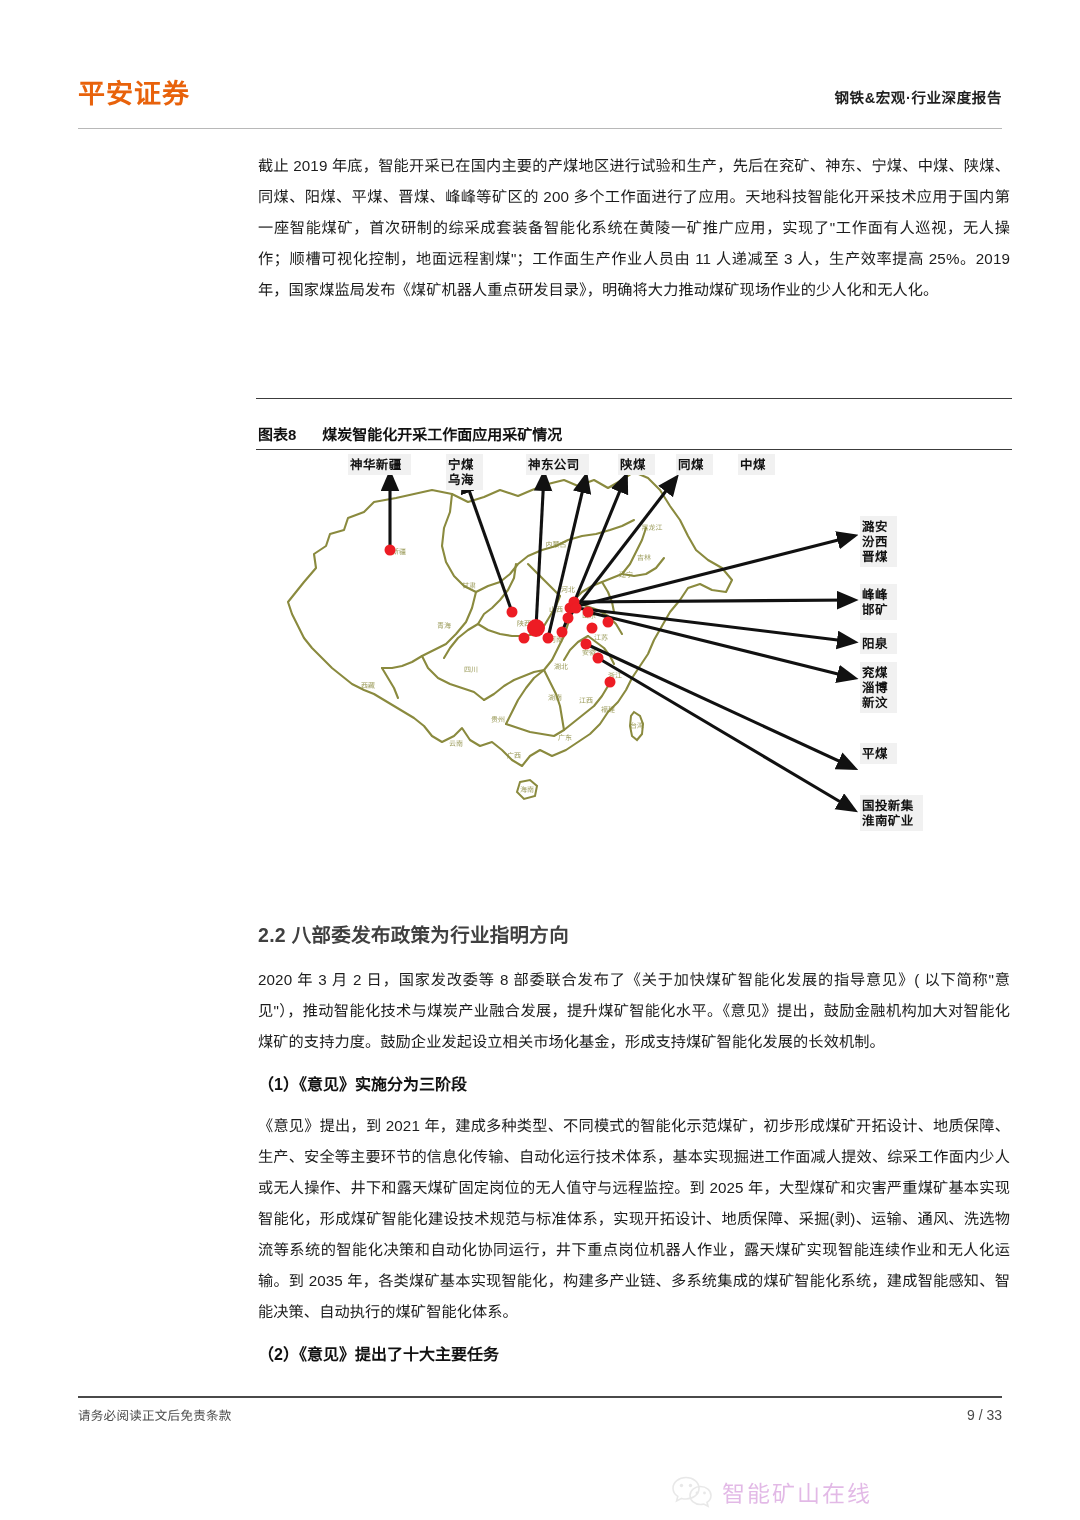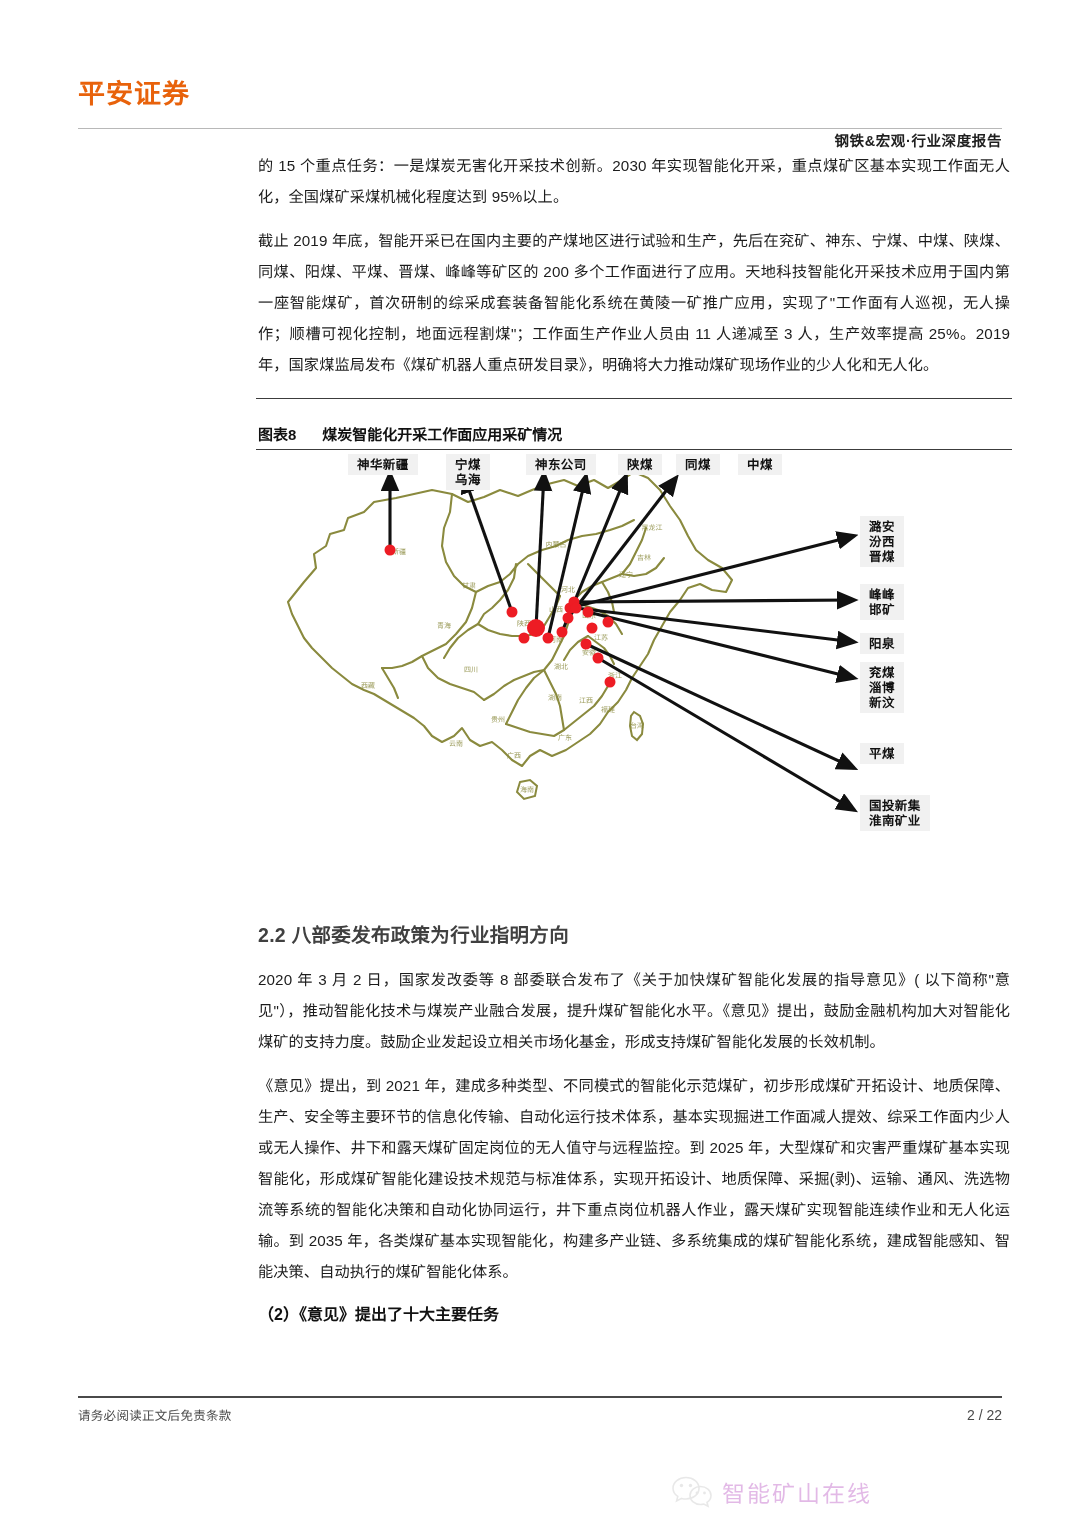--- a/index.html
+++ b/index.html
@@ -45,21 +45,20 @@
     line-height: 1;
   }
   .header-right {
     position: absolute;
     right: 0;
     top: 8px;
     font-size: 14.5px;
     font-weight: bold;
     color: #1f1f1f;
     letter-spacing: 0.6px;
-    margin-top: 43px;
   }
   .header-rule {
     position: absolute;
     left: 0;
     right: 0;
     top: 50px;
     border-top: 1px solid #b8b8b8;
   }
 
   
@@ -148,21 +147,21 @@
   }
 
   
   .callout {
     position: absolute;
     background: #f1f1f1;
     color: #111111;
     font-weight: bold;
     font-size: 12.5px;
     line-height: 15px;
-    padding: 3px 9px 3px 9px;
+    padding: 3px 9px 3px 2px;
     white-space: pre-line;
     letter-spacing: 0.4px;
     font-family: "DejaVu Sans", "Liberation Sans", sans-serif;
   }
 
   
   .footer {
     position: absolute;
     left: 78px;
     top: 1396px;
@@ -211,21 +210,20 @@
 
 <div class="page">
 
   <div class="header">
     <div class="brand-logo">平安证券</div>
     <div class="header-right">钢铁&amp;宏观·行业深度报告</div>
     <div class="header-rule"></div>
   </div>
 
   <div class="content" style="top:150px;">
-    <p class="para">的 15 个重点任务：一是煤炭无害化开采技术创新。2030 年实现智能化开采，重点煤矿区基本实现工作面无人化，全国煤矿采煤机械化程度达到 95%以上。</p>
     <p class="para">截止 2019 年底，智能开采已在国内主要的产煤地区进行试验和生产，先后在兖矿、神东、宁煤、中煤、陕煤、同煤、阳煤、平煤、晋煤、峰峰等矿区的 200 多个工作面进行了应用。天地科技智能化开采技术应用于国内第一座智能煤矿，首次研制的综采成套装备智能化系统在黄陵一矿推广应用，实现了"工作面有人巡视，无人操作；顺槽可视化控制，地面远程割煤"；工作面生产作业人员由 11 人递减至 3 人，生产效率提高 25%。2019 年，国家煤监局发布《煤矿机器人重点研发目录》，明确将大力推动煤矿现场作业的少人化和无人化。</p>
   </div>
 
   <div class="figure">
     <div class="fig-top-rule"></div>
     <div class="fig-caption">
       <span class="fig-num">图表8</span>
       <span class="fig-title">煤炭智能化开采工作面应用采矿情况</span>
     </div>
 
@@ -385,29 +383,30 @@
       <div class="callout" style="left:604px; top:293px;">平煤</div>
       <div class="callout" style="left:604px; top:345px;">国投新集
 淮南矿业</div>
     </div>
 
   </div>
 
   <div class="content" style="top:920px;">
     <h2 class="section-heading">2.2 八部委发布政策为行业指明方向</h2>
     <p class="para">2020 年 3 月 2 日，国家发改委等 8 部委联合发布了《关于加快煤矿智能化发展的指导意见》( 以下简称"意见"），推动智能化技术与煤炭产业融合发展，提升煤矿智能化水平。《意见》提出，鼓励金融机构加大对智能化煤矿的支持力度。鼓励企业发起设立相关市场化基金，形成支持煤矿智能化发展的长效机制。</p>
+    <h3 class="sub-heading">（1）《意见》实施分为三阶段</h3>
     <p class="para">《意见》提出，到 2021 年，建成多种类型、不同模式的智能化示范煤矿，初步形成煤矿开拓设计、地质保障、生产、安全等主要环节的信息化传输、自动化运行技术体系，基本实现掘进工作面减人提效、综采工作面内少人或无人操作、井下和露天煤矿固定岗位的无人值守与远程监控。到 2025 年，大型煤矿和灾害严重煤矿基本实现智能化，形成煤矿智能化建设技术规范与标准体系，实现开拓设计、地质保障、采掘(剥)、运输、通风、洗选物流等系统的智能化决策和自动化协同运行，井下重点岗位机器人作业，露天煤矿实现智能连续作业和无人化运输。到 2035 年，各类煤矿基本实现智能化，构建多产业链、多系统集成的煤矿智能化系统，建成智能感知、智能决策、自动执行的煤矿智能化体系。</p>
     <h3 class="sub-heading">（2）《意见》提出了十大主要任务</h3>
   </div>
 
   <div class="footer">
     <div class="footer-rule-top"></div>
     <div class="footer-row">
       <span class="footer-left">请务必阅读正文后免责条款</span>
-      <span class="footer-right">2 / 22</span>
+      <span class="footer-right">9 / 33</span>
     </div>
   </div>
 
   <div class="watermark">
     <svg class="wechat-icon" width="42" height="36" viewBox="0 0 42 36">
       <g fill="none" stroke="#b5b5b5" stroke-width="1.6">
         <path d="M15,3.5 C7.8,3.5 2,8.3 2,14.2 C2,17.5 3.9,20.5 6.8,22.4
                  L5.6,27 L10.6,24.4 C12,24.8 13.5,25 15,25
                  C22.2,25 28,20.2 28,14.2 C28,8.3 22.2,3.5 15,3.5 Z"></path>
         <path d="M29.5,12.5 C35.3,12.5 40,16.5 40,21.4 C40,24.2 38.4,26.7 36,28.3

